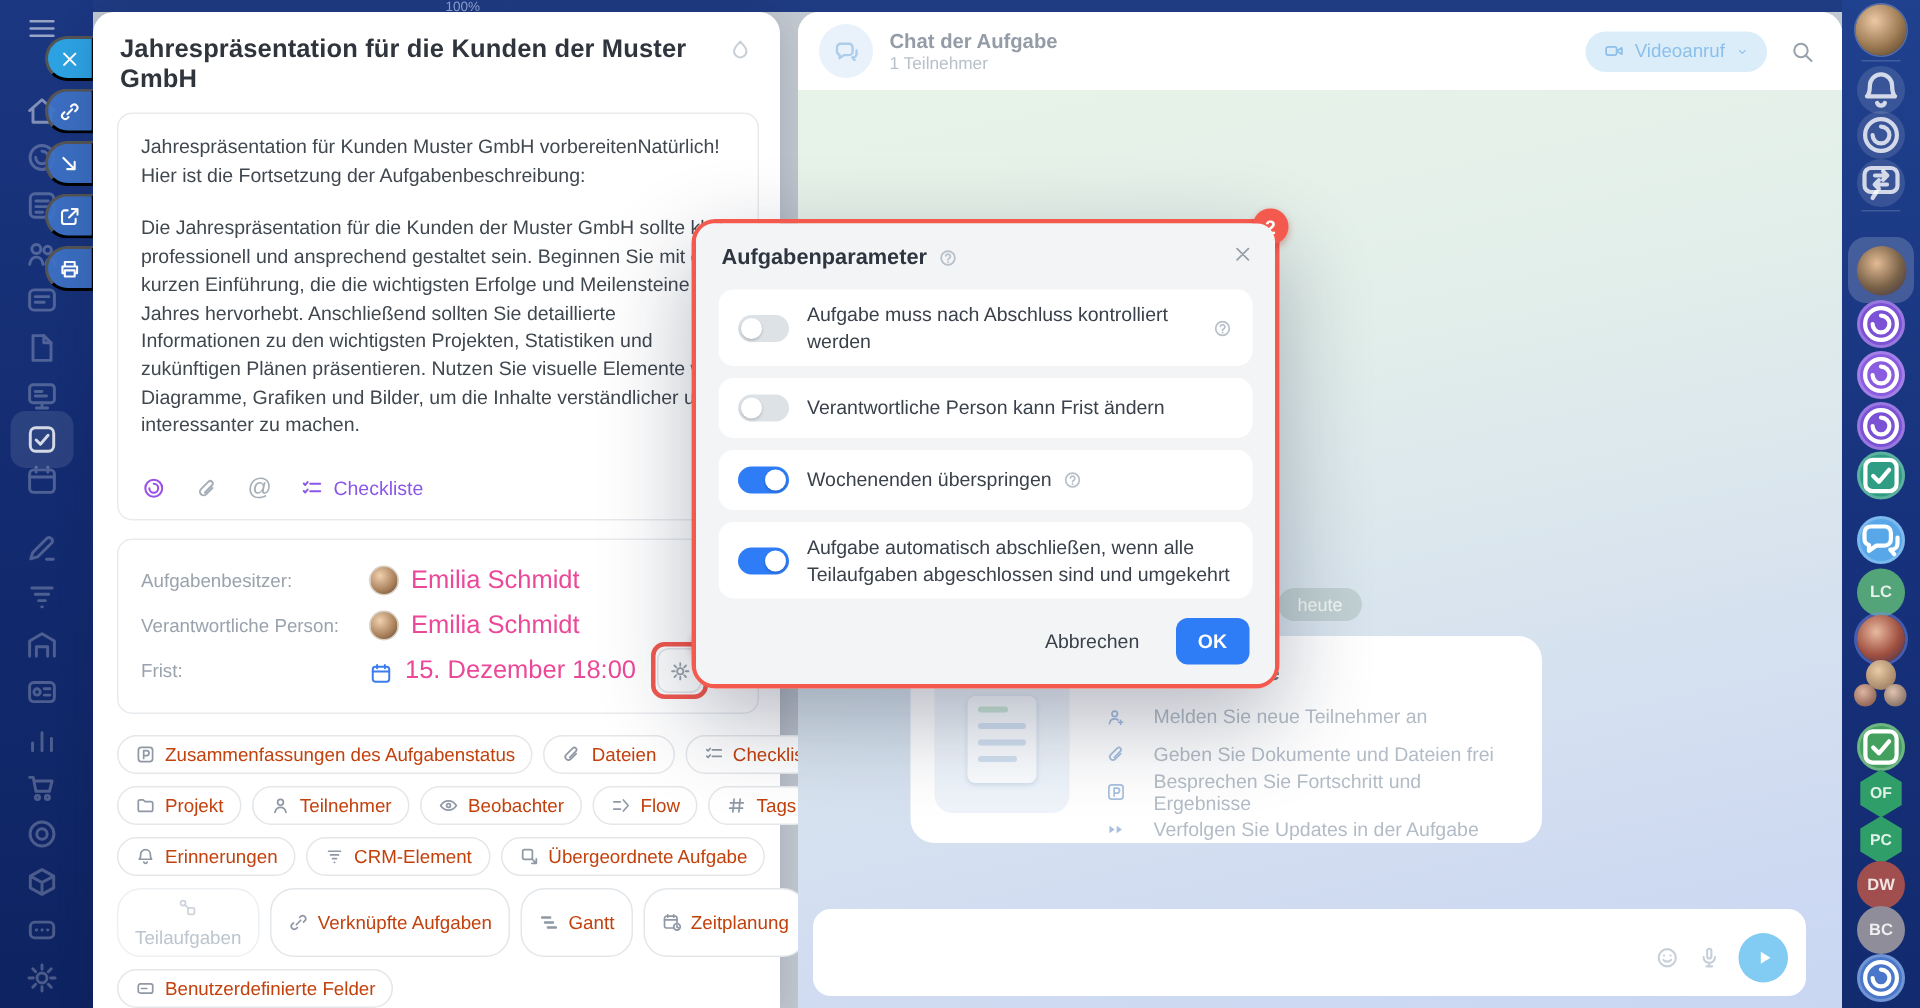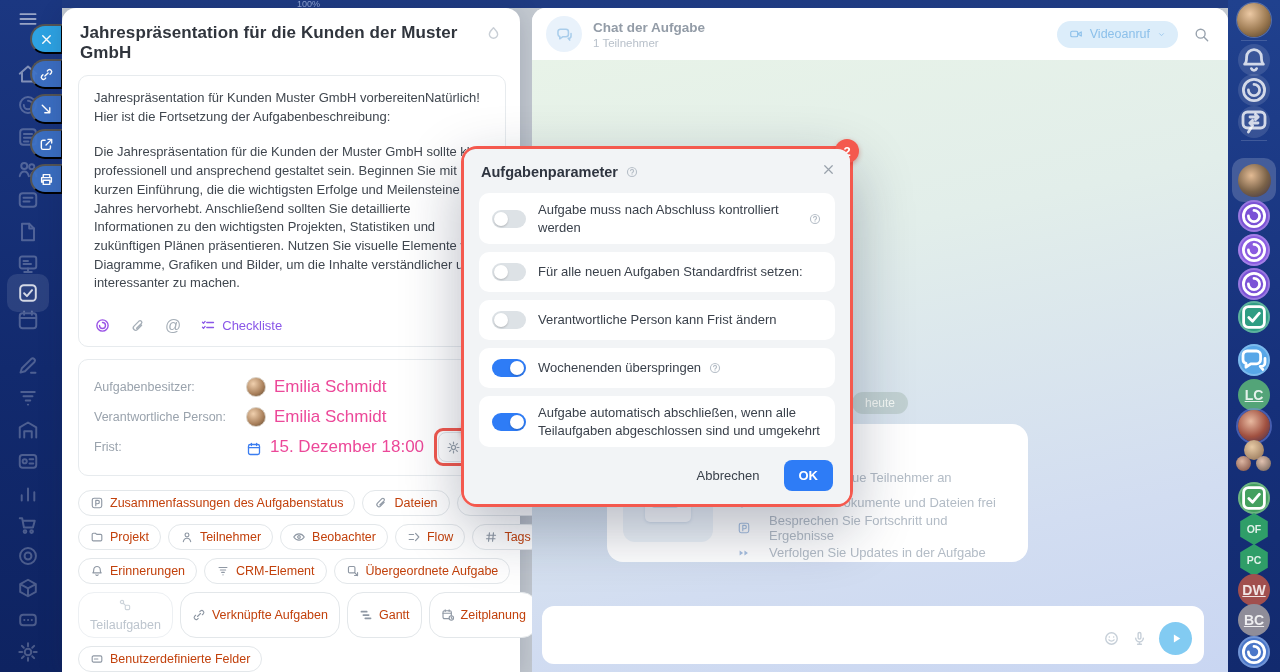--- a/index.html
+++ b/index.html
@@ -124,21 +124,21 @@
   .anno-badge.b2 { top:-10px; right:-9px; width:24px; height:24px; font-size:13px; }
 
   
   .right-sidebar { position:absolute; right:0; top:0; width:52px; height:672px; background:linear-gradient(180deg,#20418e 0%, #16307a 60%, #122a6e 100%); z-index:5; }
   .rs-item { position:absolute; left:50%; transform:translateX(-50%); display:flex; align-items:center; justify-content:center; }
   .rs-divider { width:26px; height:1px; background:rgba(255,255,255,.16); }
   .rs-circle { width:32px; height:32px; border-radius:50%; background:rgba(255,255,255,.12); color:rgba(255,255,255,.78); display:flex; align-items:center; justify-content:center; }
   .rs-circle svg { width:17px; height:17px; }
   .rs-badge { width:32px; height:32px; border-radius:50%; color:#fff; display:flex; align-items:center; justify-content:center; box-shadow:inset 0 0 0 2px rgba(255,255,255,.22); }
   .rs-badge svg { width:16px; height:16px; }
-  .rs-initials { width:32px; height:32px; border-radius:50%; color:rgba(255,255,255,.85); font-size:14px; font-weight:700; display:flex; align-items:center; justify-content:center;text-decoration:underline; }
+  .rs-initials { width:32px; height:32px; border-radius:50%; color:rgba(255,255,255,.85); font-size:11px; font-weight:700; display:flex; align-items:center; justify-content:center; }
   .rs-hex { width:30px; height:32px; clip-path:polygon(50% 0,96% 26%,96% 74%,50% 100%,4% 74%,4% 26%); color:rgba(255,255,255,.85); font-size:10.5px; font-weight:700; display:flex; align-items:center; justify-content:center; }
   .rs-avatar { width:34px; height:34px; border-radius:50%; background:radial-gradient(circle at 38% 32%, #ecc9a4, #9c7a52 55%, #4c3a26 100%); box-shadow:0 0 0 1px rgba(255,255,255,.25); }
   .rs-avatar.woman2 { width:32px; height:32px; background:radial-gradient(circle at 40% 35%, #e8b9a0, #a05040 55%, #352a52 100%); box-shadow:0 0 0 2px rgba(120,140,230,.5); }
   .rs-sel { width:44px; height:44px; border-radius:12px; background:rgba(255,255,255,.18); display:flex; align-items:center; justify-content:center; }
   .rs-sel .rs-avatar { width:33px; height:33px; background:radial-gradient(circle at 40% 35%, #e3bb94, #7a6248 55%, #3a3046 100%); box-shadow:none; }
   .rs-group { position:relative; width:36px; height:36px; }
   .rs-group i { position:absolute; border-radius:50%; display:block; }
   .rs-group .g1 { width:20px; height:20px; left:8px; top:0; background:radial-gradient(circle at 40% 35%, #e8cba6, #8a6a4e); }
   .rs-group .g2 { width:15px; height:15px; left:0; top:16px; background:radial-gradient(circle at 40% 35%, #dcb6a2, #7a4a3c); }
   .rs-group .g3 { width:15px; height:15px; left:20px; top:16px; background:radial-gradient(circle at 40% 35%, #e2c2b0, #6a5a50); }
@@ -692,28 +692,20 @@
                 <path d="M6.4 6.4a1.7 1.7 0 1 1 2.4 1.9c-.5.3-.8.6-.8 1.1M8 11.2h.1"></path>
               </svg>
             </span>
           </span>
         </div>
         <div class="m-row">
           <span class="toggle">
             <span class="knob"></span>
           </span>
           <span class="m-row-label">
-            <span>Für alle neuen Aufgaben Standardfrist setzen:</span>
-          </span>
-        </div>
-        <div class="m-row">
-          <span class="toggle">
-            <span class="knob"></span>
-          </span>
-          <span class="m-row-label">
             <span>Verantwortliche Person kann Frist ändern</span>
           </span>
         </div>
         <div class="m-row">
           <span class="toggle on">
             <span class="knob"></span>
           </span>
           <span class="m-row-label">
             <span>Wochenenden überspringen</span>
             <span class="help-ic">

